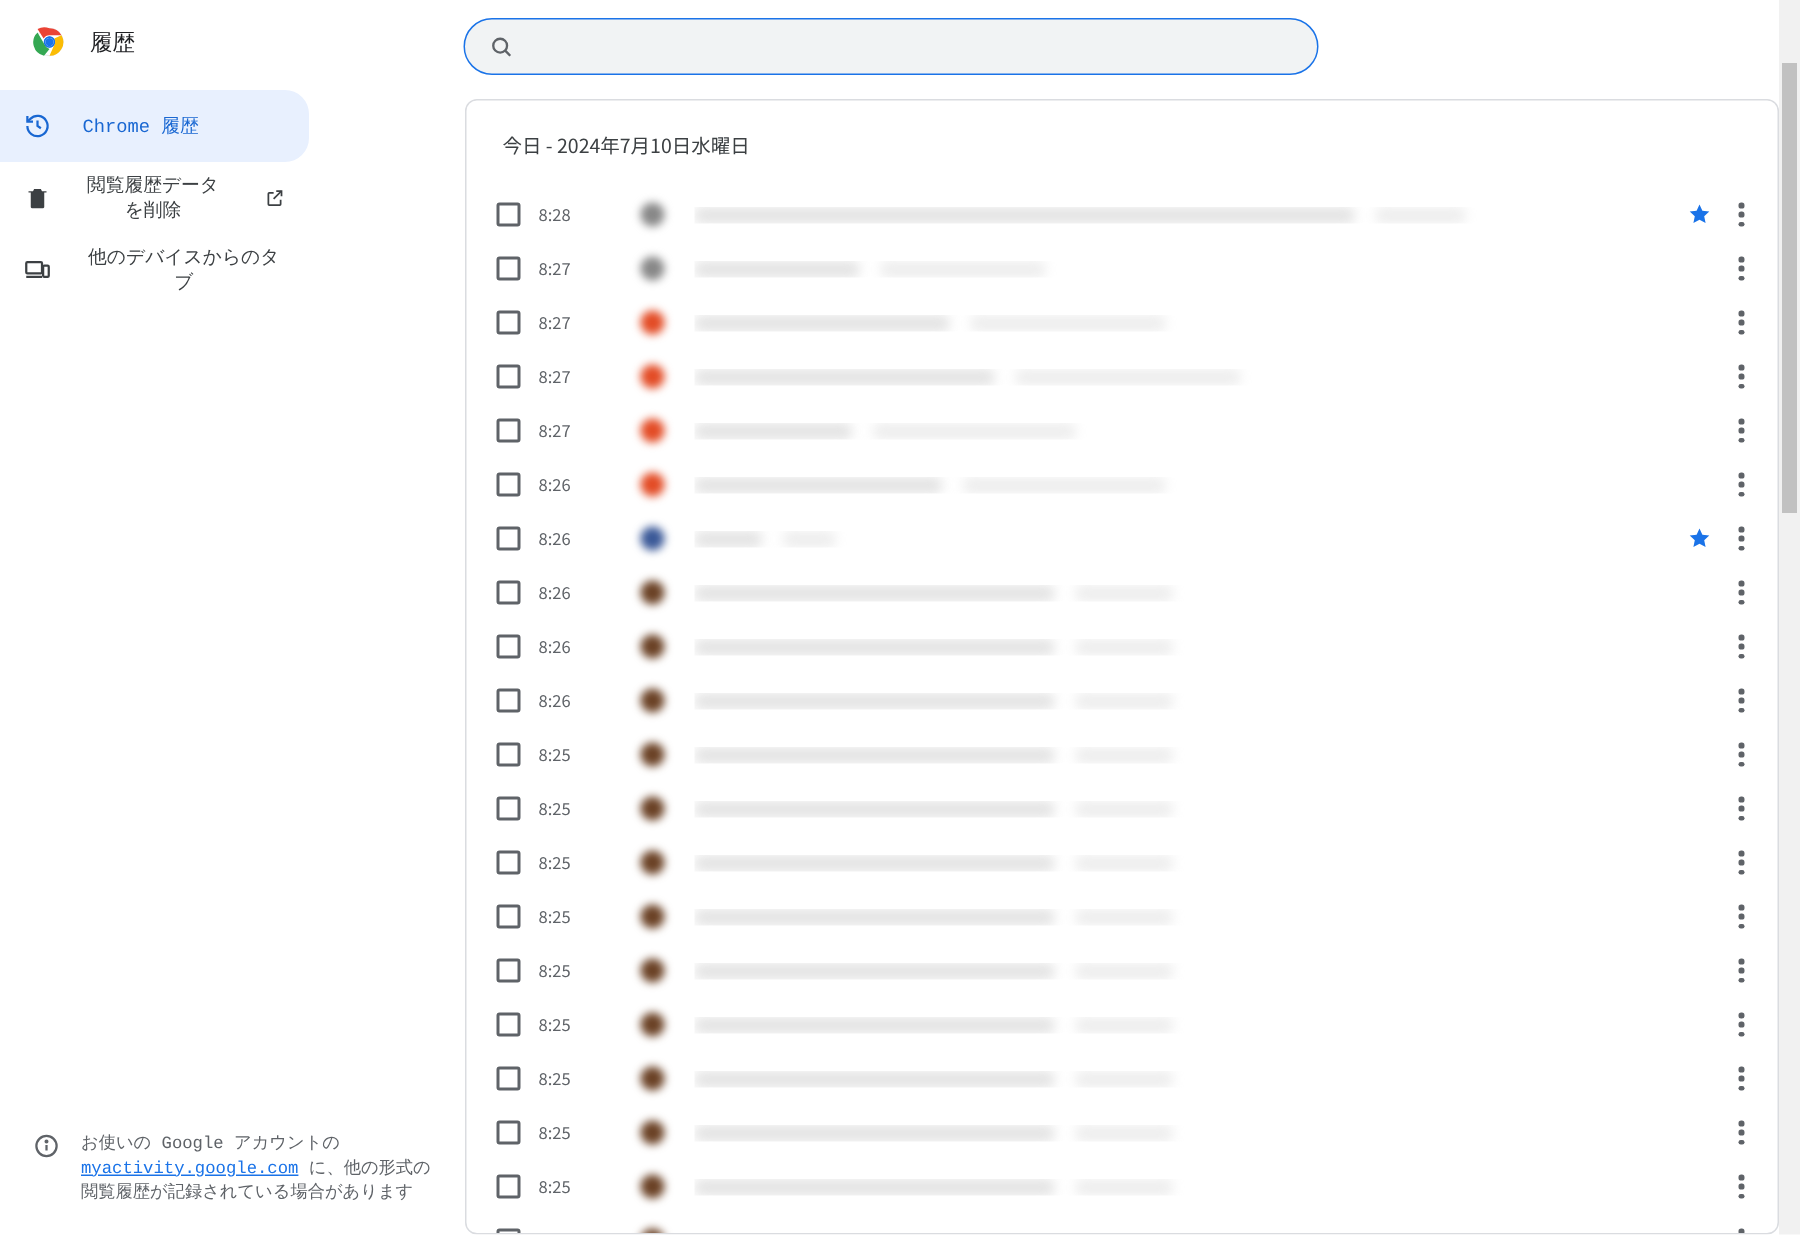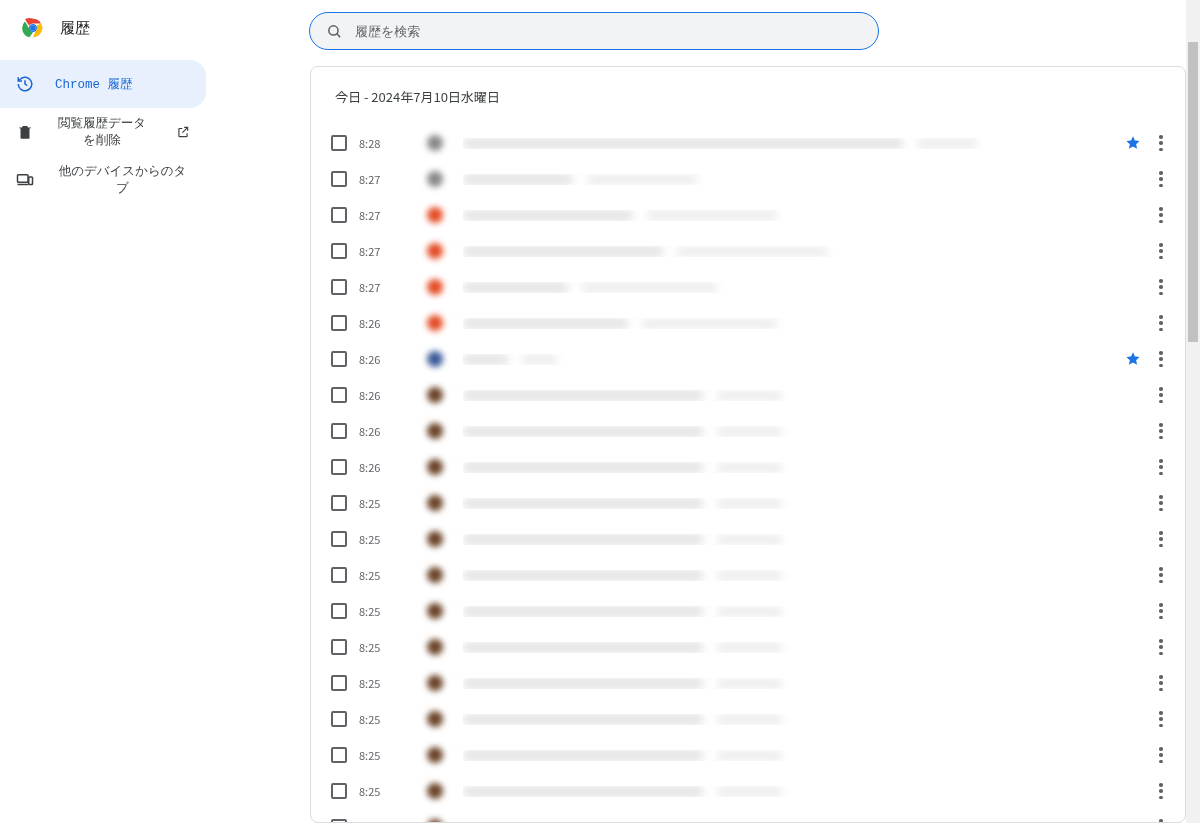--- a/index.html
+++ b/index.html
@@ -88,32 +88,43 @@
           <span class="nav-icon">
             <svg viewBox="0 0 24 24" width="18" height="18" fill="none" stroke="currentColor" stroke-width="2">
               <rect x="2" y="5" width="14" height="10" rx="1"></rect>
               <line x1="2" y1="18" x2="16" y2="18"></line>
               <rect x="17" y="8" width="5" height="10" rx="1"></rect>
             </svg>
           </span>
           <span>他のデバイスからのタブ</span>
         </div>
       </div>
+    <div class="sidebar-footer">
+      <span class="info-icon">
+        <svg viewBox="0 0 24 24" width="18" height="18" fill="none" stroke="#5f6368" stroke-width="2">
+            <circle cx="12" cy="12" r="9"></circle>
+            <line x1="12" y1="11" x2="12" y2="16"></line>
+            <circle cx="12" cy="8" r="0.8" fill="#5f6368"></circle>
+          </svg>
+      </span>
+      <div>
+        <span>お使いの Google アカウントの </span><a href="#">myactivity.google.com</a><span> に、他の形式の閲覧履歴が記録されている場合があります</span>
+      </div>
+    </div>
   </div>
 
   <div class="main">
     <div class="search-wrap">
       <div class="search-box">
         <span class="search-icon">
           <svg viewBox="0 0 24 24" width="17" height="17" fill="none" stroke="currentColor" stroke-width="2.2">
               <circle cx="10.5" cy="10.5" r="6.5"></circle>
               <line x1="20" y1="20" x2="15.2" y2="15.2"></line>
             </svg>
         </span>
-        <input type="text" placeholder="履歴を検索" style="">
       </div>
     </div>
 
     <div class="card">
       <div class="date-header">今日 - 2024年7月10日水曜日</div>
       <div class="history-list" id="history-list">
           <div class="history-row">
             <div class="checkbox"></div>
             <div class="time">8:28</div>
             <div class="favicon" style="background:#888"></div>

